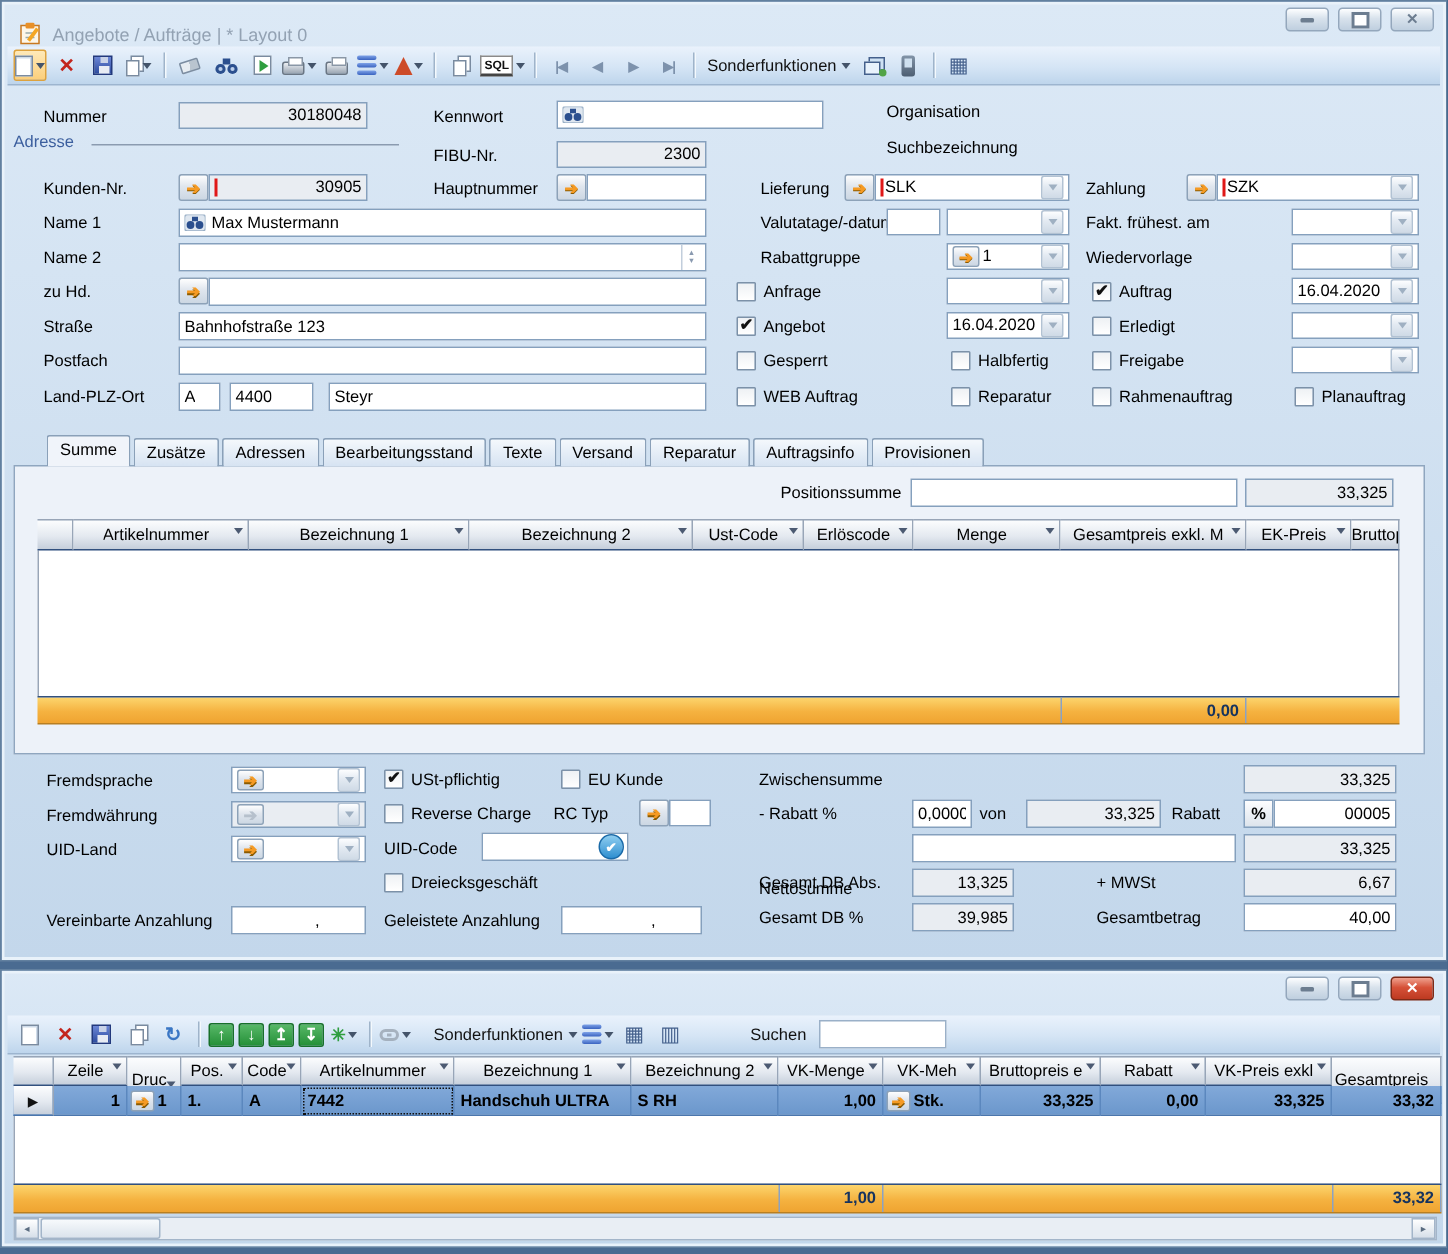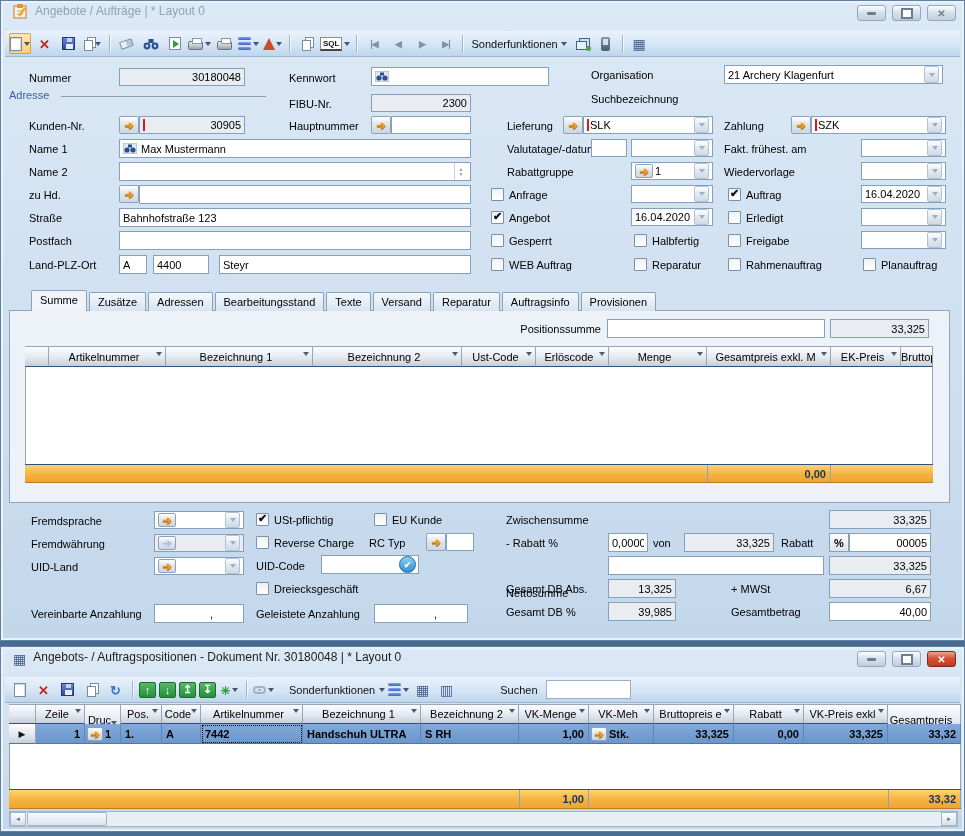--- a/index.html
+++ b/index.html
@@ -1,19 +1,19 @@
 <!DOCTYPE html>
 <html><head>
 <meta charset="utf-8">
 <style>
 *{margin:0;padding:0;box-sizing:border-box}
 body{font-family:"Liberation Sans",sans-serif;background:#3f5f85}
 #screen{position:relative;width:965px;height:836px;background:#4a6b91;overflow:hidden}
 .win{position:absolute;left:0;width:965px;border:1px solid #62809f;background:linear-gradient(#dce9f6,#c3d7eb);box-shadow:inset 0 0 0 2px #e9f2fa}
-.titlebar{position:absolute;left:4px;right:4px;top:3px;height:26px;display:flex;align-items:flex-start;gap:7px;padding-left:8px}
+.titlebar{position:absolute;left:4px;right:4px;top:3px;height:26px;display:flex;align-items:flex-end;gap:7px;padding-left:8px}
 .title{font-size:12px;white-space:nowrap}
 .t-grey{color:#93a2b3}.t-dark{color:#1d1d1d}
 .winbtns{position:absolute;right:8px;top:4px;display:flex;gap:6px}
 .winbtn{width:29px;height:16px;border:1px solid #94a7bc;border-radius:3px;background:linear-gradient(#fdfeff,#d8e2ec 45%,#bfcfdf);display:flex;align-items:center;justify-content:center;position:relative}
 .g-min::before{content:"";width:9px;height:3px;background:#6c7d90;border-radius:1px}
 .g-res::before{content:"";width:8px;height:7px;border:2px solid #6c7d90;background:#fff}
 .g-cls::before{content:"✕";font-size:10px;font-weight:bold;color:#6c7d90}
 .winbtn.red{background:linear-gradient(#efa18e,#d65138 45%,#bd3a21);border-color:#7e2a17}
 .winbtn.red.g-cls::before{color:#fff}
 .toolbar{position:absolute;left:4px;right:4px;display:flex;align-items:center;gap:3px;background:linear-gradient(#eaf2fc,#d5e5f5 55%,#bed5ec);border-bottom:1px solid #9db5cf;padding:0 4px;height:26px}
@@ -225,24 +225,20 @@
           <svg width="14" height="11" viewBox="0 0 14 11">
             <rect x="0" y="0" width="14" height="11" rx="2" fill="#dfe7f0" stroke="#9ab0c6"></rect>
             <circle cx="4" cy="7" r="2.6" fill="#2b4f8e"></circle>
             <circle cx="10" cy="7" r="2.6" fill="#2b4f8e"></circle>
             <rect x="5" y="1.5" width="4" height="3" fill="#2b4f8e"></rect>
           </svg>
         </span>
         <span class="val"></span>
       </div>
   <div class="lbl" style="left:590px;top:68px">Organisation</div>
-  <div class="fld" style="left:723px;top:64px;width:219px;height:19px">
-        <span class="val">21 Archery Klagenfurt</span>
-        <span class="dd"></span>
-      </div>
 
   <div class="lbl" style="left:8px;top:88px;color:#3c5f9e">Adresse</div>
   <div class="hline" style="left:60px;top:95px;width:205px"></div>
   <div class="lbl" style="left:288px;top:97px">FIBU-Nr.</div>
   <div class="fld ro rt" style="left:370px;top:93px;width:100px;height:18px">
         <span class="val">2300</span>
       </div>
   <div class="lbl" style="left:590px;top:92px">Suchbezeichnung</div>
 
   <div class="lbl" style="left:28px;top:119px">Kunden-Nr.</div>
@@ -509,24 +505,20 @@
   <div class="fld ro rt" style="left:607px;top:601px;width:68px;height:19px">
         <span class="val">39,985</span>
       </div>
   <div class="lbl" style="left:730px;top:605px">Gesamtbetrag</div>
   <div class="fld rt" style="left:828px;top:601px;width:102px;height:19px">
         <span class="val">40,00</span>
       </div>
 </div>
 
 <div class="win" style="top:646px;height:186px">
-  <div class="titlebar">
-    <span class="ic-grid"></span>
-    <span class="title t-dark">Angebots- / Auftragspositionen - Dokument Nr. 30180048 | * Layout 0</span>
-  </div>
   <div class="winbtns">
     <div class="winbtn g-min"></div>
     <div class="winbtn g-res"></div>
     <div class="winbtn red g-cls"></div>
   </div>
 
   <div class="toolbar" style="top:30px">
     <div class="tbtn">
           <span class="ic-page"></span>
         </div>

